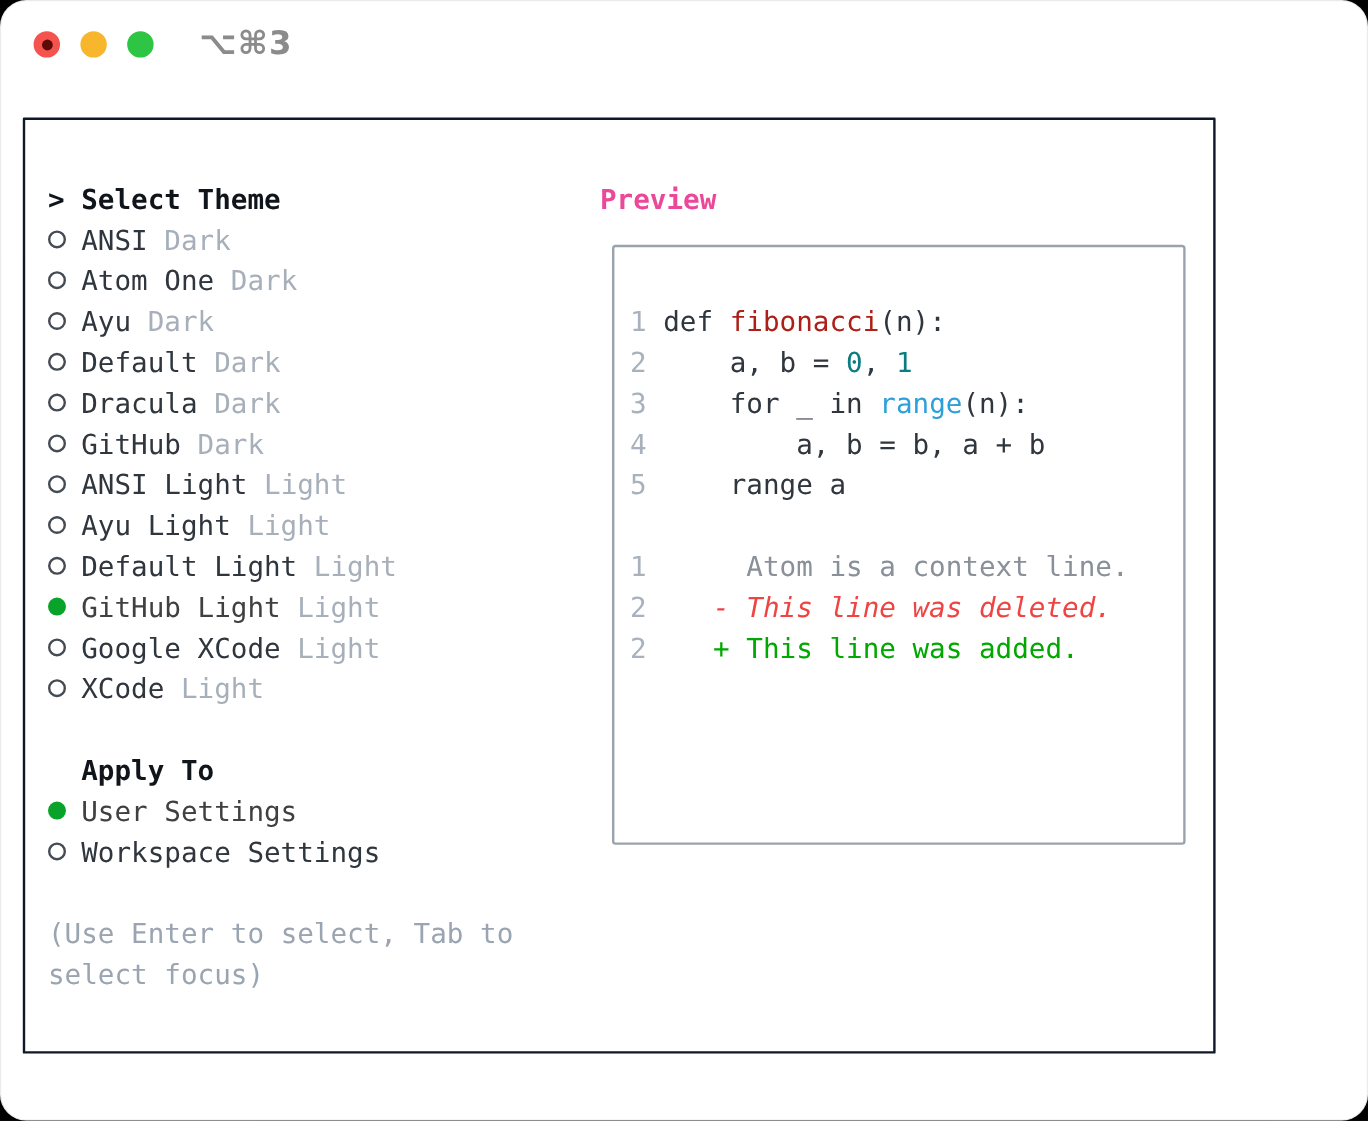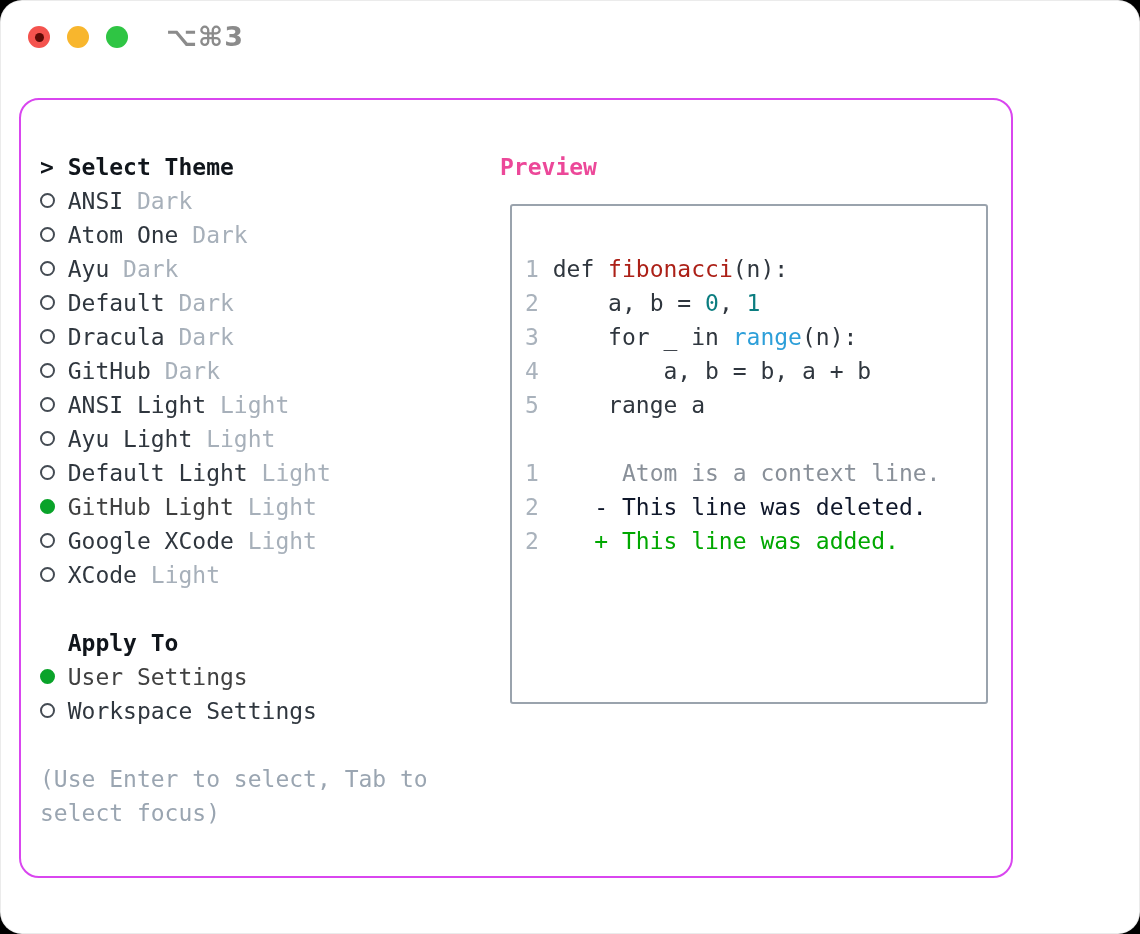--- a/index.html
+++ b/index.html
@@ -24,21 +24,21 @@
   .win-title {
     position: absolute; left: 166px; top: 21px;
     font-family: "DejaVu Sans", sans-serif;
     font-size: 27px; font-weight: bold; color: #8b8b8b; letter-spacing: 1px;
   }
 
   
   .panel {
     position: absolute; left: 19px; top: 98px;
     width: 994px; height: 780px;
-    border: 2px solid #d946ef; border-radius: 20px;
+    border: 2px solid #0f172a; border-radius: 1px;
     box-sizing: border-box; background: #fff;
   }
 
   
   .list { position: absolute; left: 19px; top: 50px; }
   .row { height: 34px; line-height: 34px; white-space: pre; font-size: 23px; color: #2f363e; }
   .row.opt { cursor: pointer; }
   .c2 { display: inline-block; width: 2ch; }
   .prompt, .hdr { font-weight: bold; color: #10151b; }
   .name { color: #2f363e; }
@@ -62,21 +62,21 @@
     box-sizing: border-box; background: #fff;
     padding: 46px 0 0 13px; overflow: hidden;
   }
   .pline { height: 34px; line-height: 34px; white-space: pre; font-size: 23px; }
   .lnum { color: #a9b2bc; }
   .tk-code { color: #2f363e; }
   .tk-func { color: #ac2017; }
   .tk-num  { color: #0b7d80; }
   .tk-blt  { color: #2d9fd9; }
   .tk-ctx  { color: #899099; }
-  .tk-del  { color: #0f172a; }
+  .tk-del  { color: #ef4444; font-style: italic; }
   .tk-add  { color: #00a800; margin-top: 28px; }
 </style>
 </head>
 <body>
 
 <div class="screen">
   <div>
     <span class="tl tl-red">
       <span class="tl-dot"></span>
     </span>

